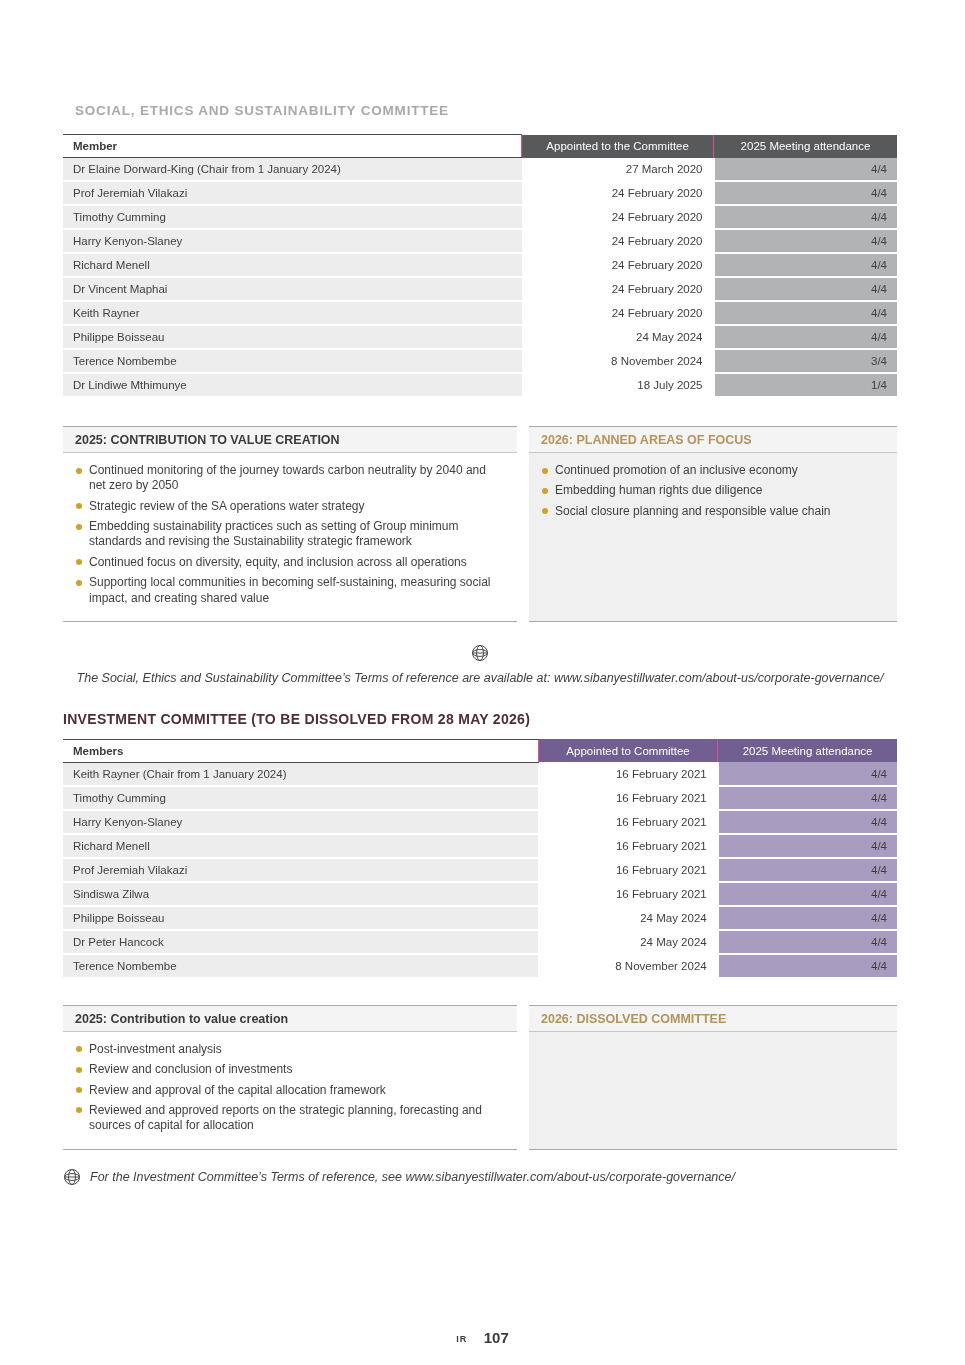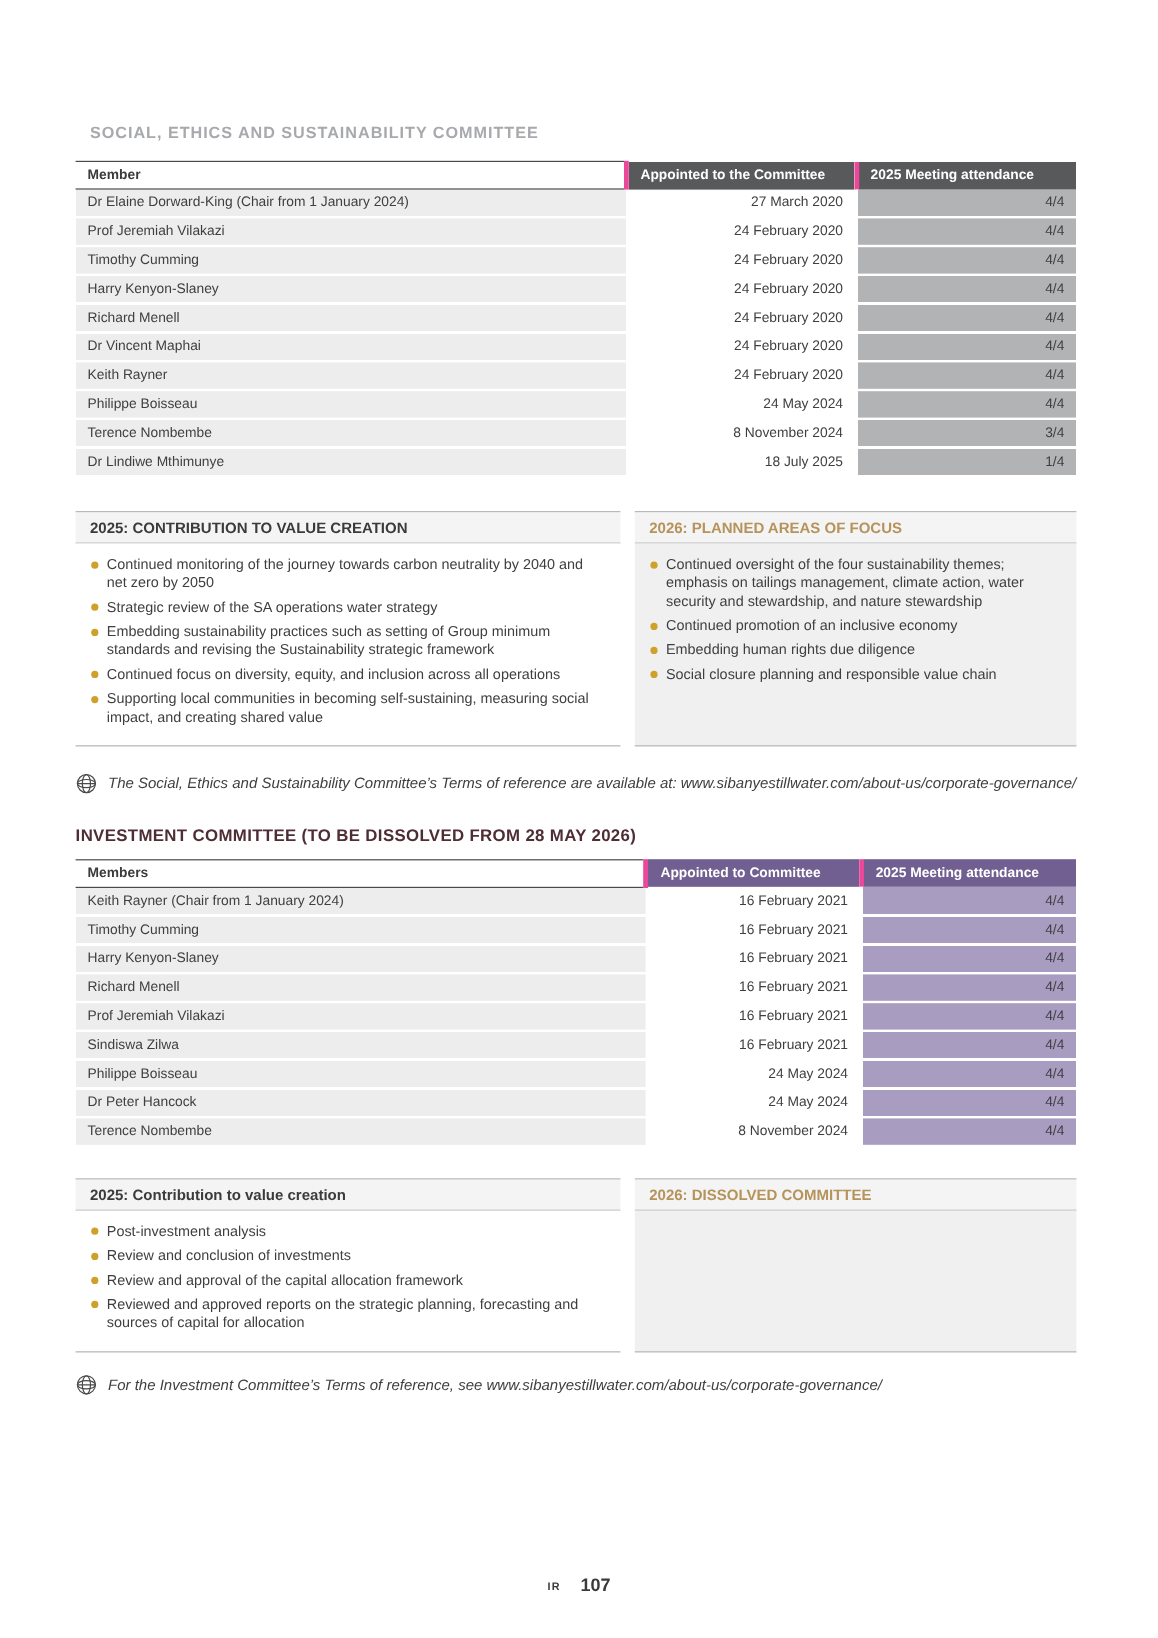--- a/index.html
+++ b/index.html
@@ -31,21 +31,21 @@
   }
   table.committee th, table.committee td {
     font-size: 11.5px; padding: 5px 10px;
     overflow: hidden; white-space: nowrap; text-overflow: ellipsis;
   }
   th.h-member {
     text-align: left; background: #fff; font-weight: bold;
     color: #3b3b3d;
     border-top: 1px solid #4a4a4c; border-bottom: 1px solid #4a4a4c;
   }
-  th.h-col { color: #fff; font-weight: bold; text-align: left; border-left: 4px solid #ec4899; }
+  th.h-col { color: #fff; font-weight: normal; text-align: center; border-left: 1px solid #ec4899; }
   .t1 th.h-col { background: var(--dark-header, #58595b); }
   .t2 th.h-col { background: var(--purple-header, #705f90); }
   table.committee td.c0 {
     background: var(--row-gray, #ededee);
     border-bottom: 2px solid #fff;
   }
   table.committee td.c1 {
     background: #fff; text-align: right; border-bottom: 2px solid #fff;
   }
   table.committee td.c2 {
@@ -84,28 +84,28 @@
     font-size: 12px; line-height: 1.28; color: var(--body-text, #3f3f41);
   }
   ul.bullets li::before {
     content: ""; position: absolute; left: 1px; top: 4.5px;
     width: 6px; height: 6px; border-radius: 50%;
     background: var(--gold, #cfa02a);
   }
 
   
   .terms { display: flex; align-items: center; gap: 9px; }
-  .terms.n1 { margin-bottom: 26px; }
+  .terms.n1 { margin-bottom: 26px; flex-direction: column; }
   .terms.n2 { margin-bottom: 16px; }
   .terms-text { font-size: 12.5px; font-style: italic; color: #3f3f41; }
   .globe { flex: 0 0 auto; display: inline-flex; }
 
   
   .footer {
-    position: absolute; left: 0; bottom: 34px; width: 100%;
+    position: absolute; left: 0; bottom: 18px; width: 100%;
     text-align: center; color: #3b3b3d;
   }
   .footer-ir { font-size: 9px; font-weight: bold; letter-spacing: 1px; vertical-align: 1px; }
   .footer-page { font-size: 15px; font-weight: 600; margin-left: 12px; }
 </style>
 </head>
 <body>
 
 <div class="page">
 
@@ -185,21 +185,20 @@
           <li>Continued monitoring of the journey towards carbon neutrality by 2040 and net zero by 2050</li>
           <li>Strategic review of the SA operations water strategy</li>
           <li>Embedding sustainability practices such as setting of Group minimum standards and revising the Sustainability strategic framework</li>
           <li>Continued focus on diversity, equity, and inclusion across all operations</li>
           <li>Supporting local communities in becoming self-sustaining, measuring social impact, and creating shared value</li>
         </ul>
     </div>
     <div class="focus-box right">
       <div class="focus-head gold">2026: PLANNED AREAS OF FOCUS</div>
       <ul class="bullets focus-body-gray">
-          <li>Continued oversight of the four sustainability themes; emphasis on tailings management, climate action, water security and stewardship, and nature stewardship</li>
           <li>Continued promotion of an inclusive economy</li>
           <li>Embedding human rights due diligence</li>
           <li>Social closure planning and responsible value chain</li>
         </ul>
     </div>
   </div>
 
   <div class="terms n1">
     <span class="globe">
       <svg viewBox="0 0 18 18" width="18" height="18" aria-hidden="true">

